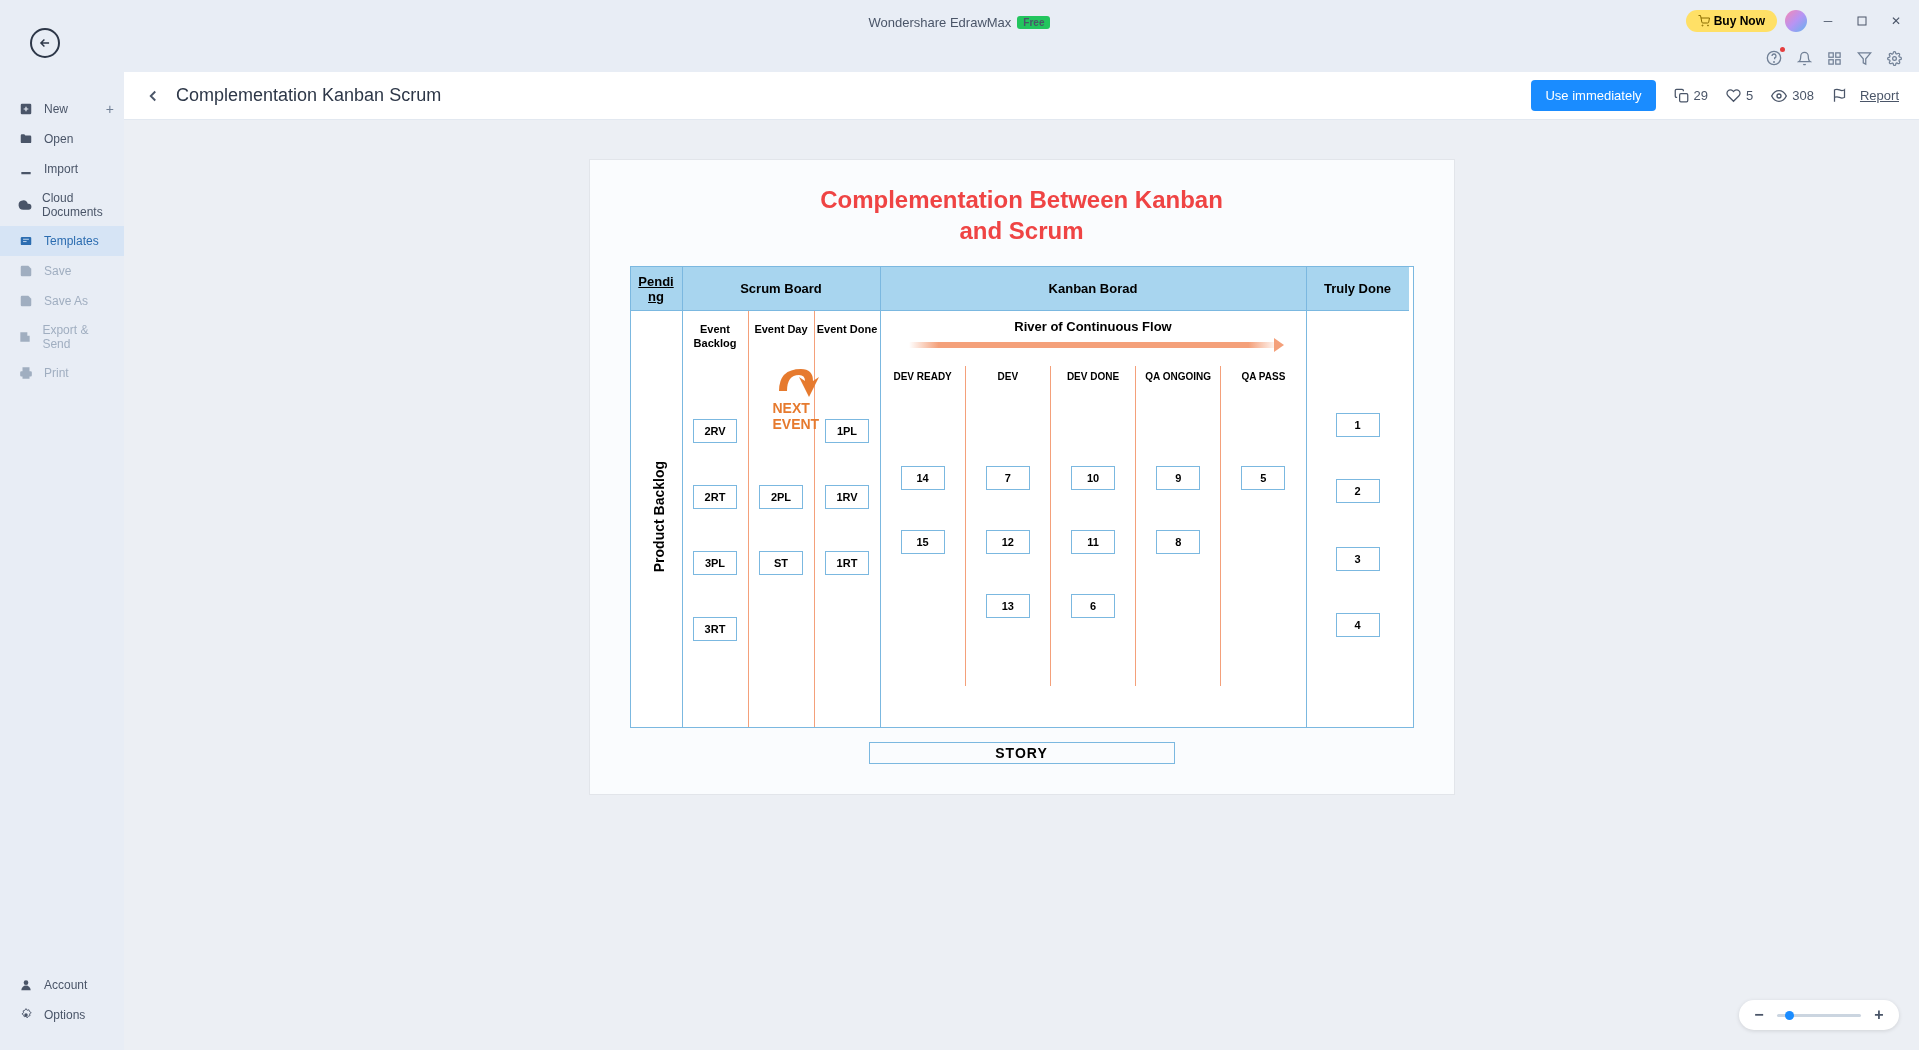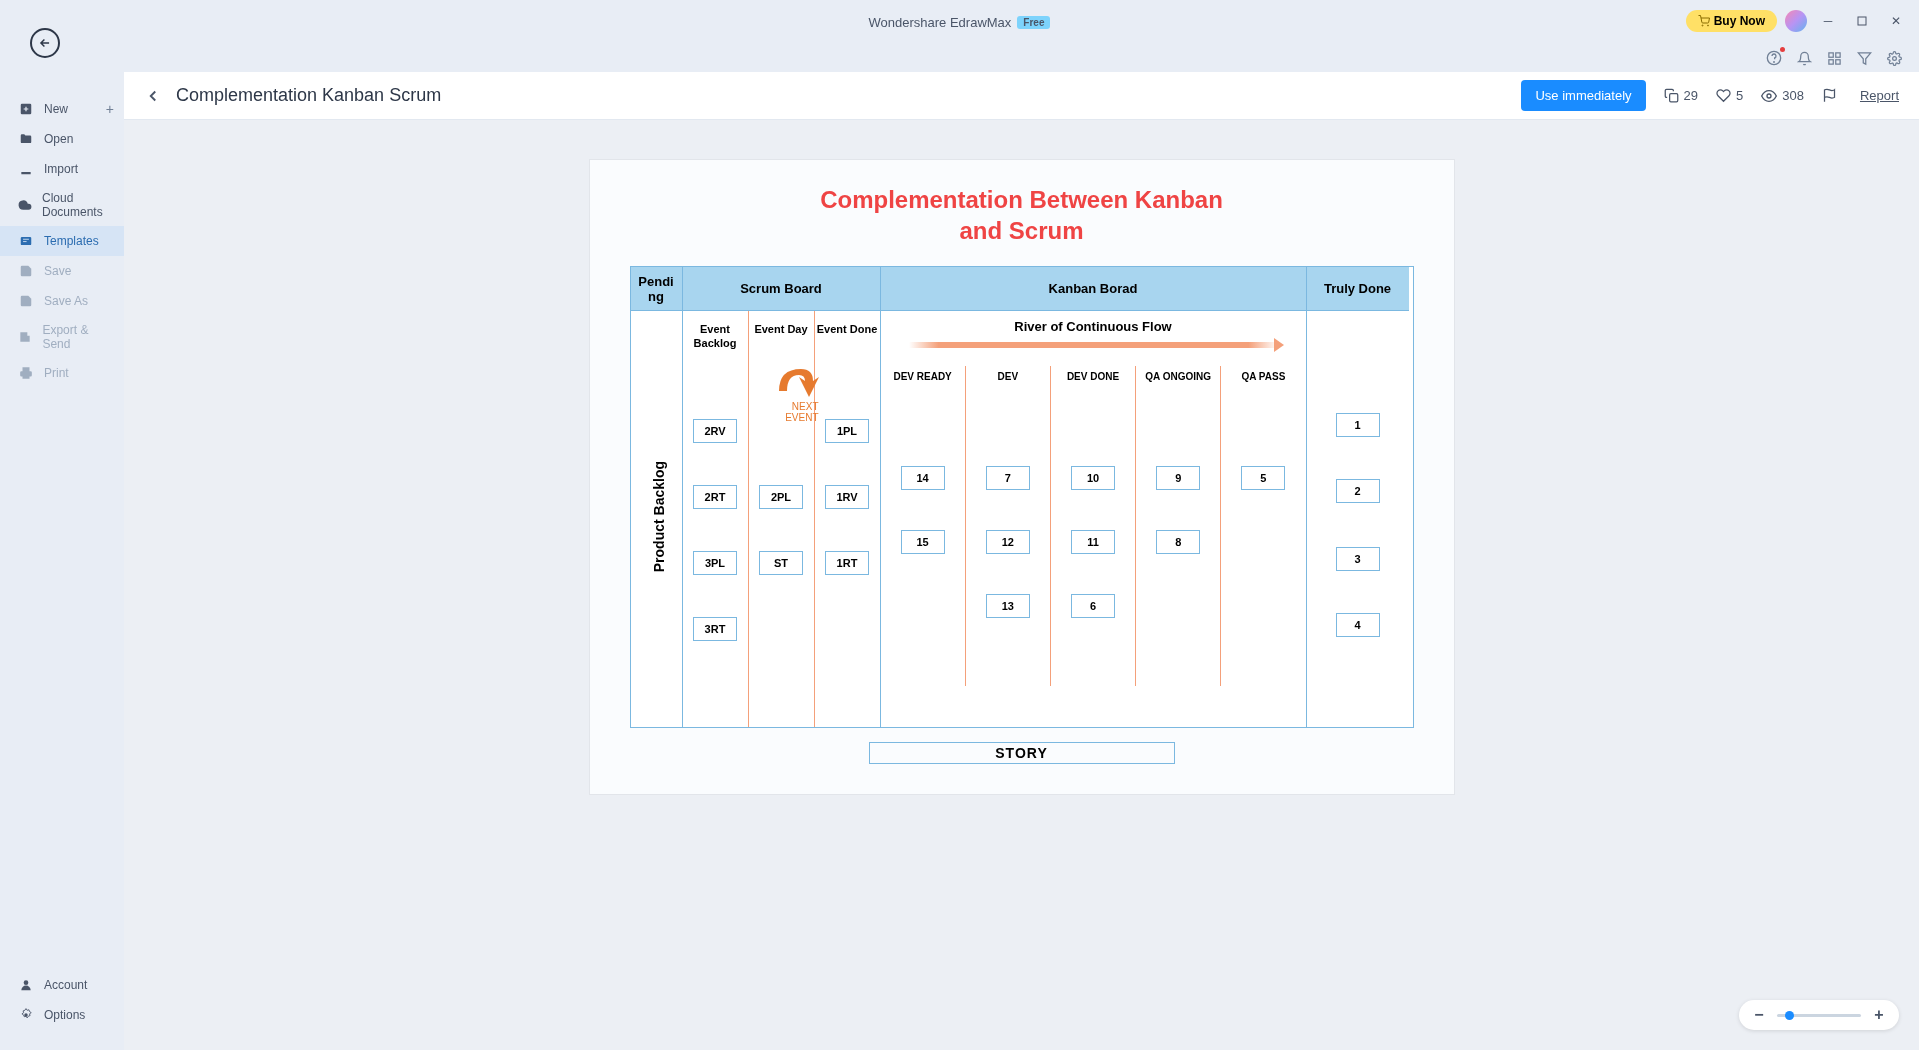--- a/index.html
+++ b/index.html
@@ -1,21 +1,21 @@
 <!DOCTYPE html>
 <html><head>
 <meta charset="utf-8">
 <style>
 * { margin: 0; padding: 0; box-sizing: border-box; font-family: -apple-system, BlinkMacSystemFont, "Segoe UI", Arial, sans-serif; }
 body { width: 1919px; height: 1050px; background: #e8edf5; overflow: hidden; position: relative; }
 
 
 .title-bar { height: 44px; display: flex; align-items: center; justify-content: center; position: relative; }
 .app-title { font-size: 13px; color: #4a5568; font-weight: 500; }
-.free-badge { background: #7dd3fc; color: #4a5568; font-size: 10px; padding: 1px 6px; border-radius: 3px; margin-left: 6px; font-weight: 600; }
+.free-badge { background: #22c55e; color: #4a5568; font-size: 10px; padding: 1px 6px; border-radius: 3px; margin-left: 6px; font-weight: 600; }
 .title-right { position: absolute; right: 10px; top: 8px; display: flex; align-items: center; gap: 8px; }
 .buy-now { background: #ffe066; border-radius: 14px; padding: 4px 12px; font-size: 12px; font-weight: 600; display: flex; align-items: center; gap: 4px; cursor: pointer; }
 .avatar { width: 22px; height: 22px; border-radius: 50%; background: linear-gradient(135deg,#f687b3,#b794f4,#63b3ed); cursor: pointer; }
 .win-btn { width: 26px; height: 26px; display: flex; align-items: center; justify-content: center; cursor: pointer; color: #4a5568; font-size: 12px; }
 
 
 .tool-row { height: 28px; display: flex; justify-content: flex-end; align-items: center; padding-right: 16px; gap: 12px; }
 .tool-icon { width: 18px; height: 18px; display: flex; align-items: center; justify-content: center; cursor: pointer; color: #718096; position: relative; }
 .red-dot::after { content:''; position:absolute; top:-2px; right:-2px; width:5px; height:5px; background:#e53e3e; border-radius:50%; }
 
@@ -33,31 +33,31 @@
 .side-bottom { position: absolute; bottom: 20px; left: 0; right: 0; }
 
 
 .main { position: absolute; left: 124px; right: 0; top: 72px; bottom: 0; background: #fff; border-top-left-radius: 0; }
 .doc-header { height: 48px; border-bottom: 1px solid #e2e8f0; display: flex; align-items: center; padding: 0 20px; background: #fff; }
 .doc-back { cursor: pointer; margin-right: 14px; color: #4a5568; }
 .doc-title { font-size: 18px; color: #2d3748; flex: 0 0 auto; }
 .doc-spacer { flex: 1; }
 .use-btn { background: #1a8cff; color: #fff; border: none; padding: 8px 14px; border-radius: 4px; font-size: 13px; font-weight: 500; cursor: pointer; margin-right: 18px; }
 .stat { display: flex; align-items: center; gap: 5px; margin-right: 18px; color: #4a5568; font-size: 13px; cursor: pointer; }
-.report { display: flex; align-items: center; gap: 23px; color: #4a5568; font-size: 13px; cursor: pointer; text-decoration: underline; }
+.report { display: flex; align-items: center; gap: 13px; color: #4a5568; font-size: 13px; cursor: pointer; text-decoration: underline; }
 
 .canvas-area { position: absolute; top: 48px; left: 0; right: 0; bottom: 0; background: #eceff4; overflow: auto; }
 .canvas { width: 864px; background: #fafcfe; margin: 40px auto; padding: 24px 16px 30px; box-shadow: 0 0 0 1px rgba(0,0,0,.04); }
 
 .diagram-title { text-align: center; font-size: 24px; font-weight: 700; color: #ef4444; line-height: 1.3; margin-bottom: 20px; }
 
 .board { border: 1px solid #7bb8e0; display: flex; width: 784px; margin: 0 auto; background: #fff; }
 .col { border-right: 1px solid #7bb8e0; }
 .col:last-child { border-right: none; }
-.col-pending { width: 52px; }
+.col-pending { width: 52px; text-decoration: underline; }
 .col-scrum { width: 198px; }
 .col-kanban { width: 426px; }
 .col-done { width: 102px; }
 
 .col-head { background: #a8d5ef; text-align: center; font-weight: 700; font-size: 13px; padding: 12px 4px; border-bottom: 1px solid #7bb8e0; height: 44px; display: flex; align-items: center; justify-content: center; }
 
 .col-body { height: 416px; position: relative; }
 
 .pending-label { writing-mode: vertical-rl; transform: rotate(180deg); font-weight: 700; font-size: 14px; position: absolute; top: 150px; left: 20px; }
 
@@ -73,21 +73,21 @@
 .river-arrow { height: 6px; background: linear-gradient(90deg, rgba(244,160,122,0) 0%, #f4a07a 8%, #f4a07a 92%, rgba(244,160,122,0) 100%); margin: 8px 28px 0; position: relative; }
 .river-arrow::after { content:''; position:absolute; right:-6px; top:-4px; border-left:10px solid #f4a07a; border-top:7px solid transparent; border-bottom:7px solid transparent; }
 .kanban-cols { display: flex; margin-top: 18px; height: 320px; }
 .kanban-sub { flex: 1; border-right: 1px solid #f4a07a; position: relative; }
 .kanban-sub:last-child { border-right: none; }
 .k-head { font-size: 10px; font-weight: 700; text-align: center; line-height: 1.3; padding: 4px 2px; }
 
 .done-body { position: relative; height: 416px; }
 
 .next-arrow { position: absolute; top: 52px; left: 24px; }
-.next-label { color: #e67a2e; font-size: 10px; font-weight: 400; text-align: right; line-height: 1.1; }
+.next-label { color: #e67a2e; font-size: 14px; font-weight: 700; text-align: left; line-height: 1.1; }
 
 .story-box { width: 306px; margin: 14px auto 0; border: 1px solid #7bb8e0; text-align: center; font-weight: 700; font-size: 14px; padding: 2px 0; letter-spacing: 1px; }
 
 .zoom { position: absolute; right: 20px; bottom: 20px; background: #fff; border-radius: 20px; width: 160px; height: 30px; display: flex; align-items: center; padding: 0 12px; box-shadow: 0 1px 4px rgba(0,0,0,.12); }
 .zoom-btn { cursor: pointer; color: #4a5568; font-size: 16px; font-weight: 700; width: 16px; text-align: center; }
 .zoom-track { flex: 1; height: 3px; background: #cbd5e0; margin: 0 10px; position: relative; border-radius: 2px; }
 .zoom-thumb { position: absolute; left: 10%; top: -3px; width: 9px; height: 9px; background: #1a8cff; border-radius: 50%; }
 
 svg { display: block; }
 </style>

